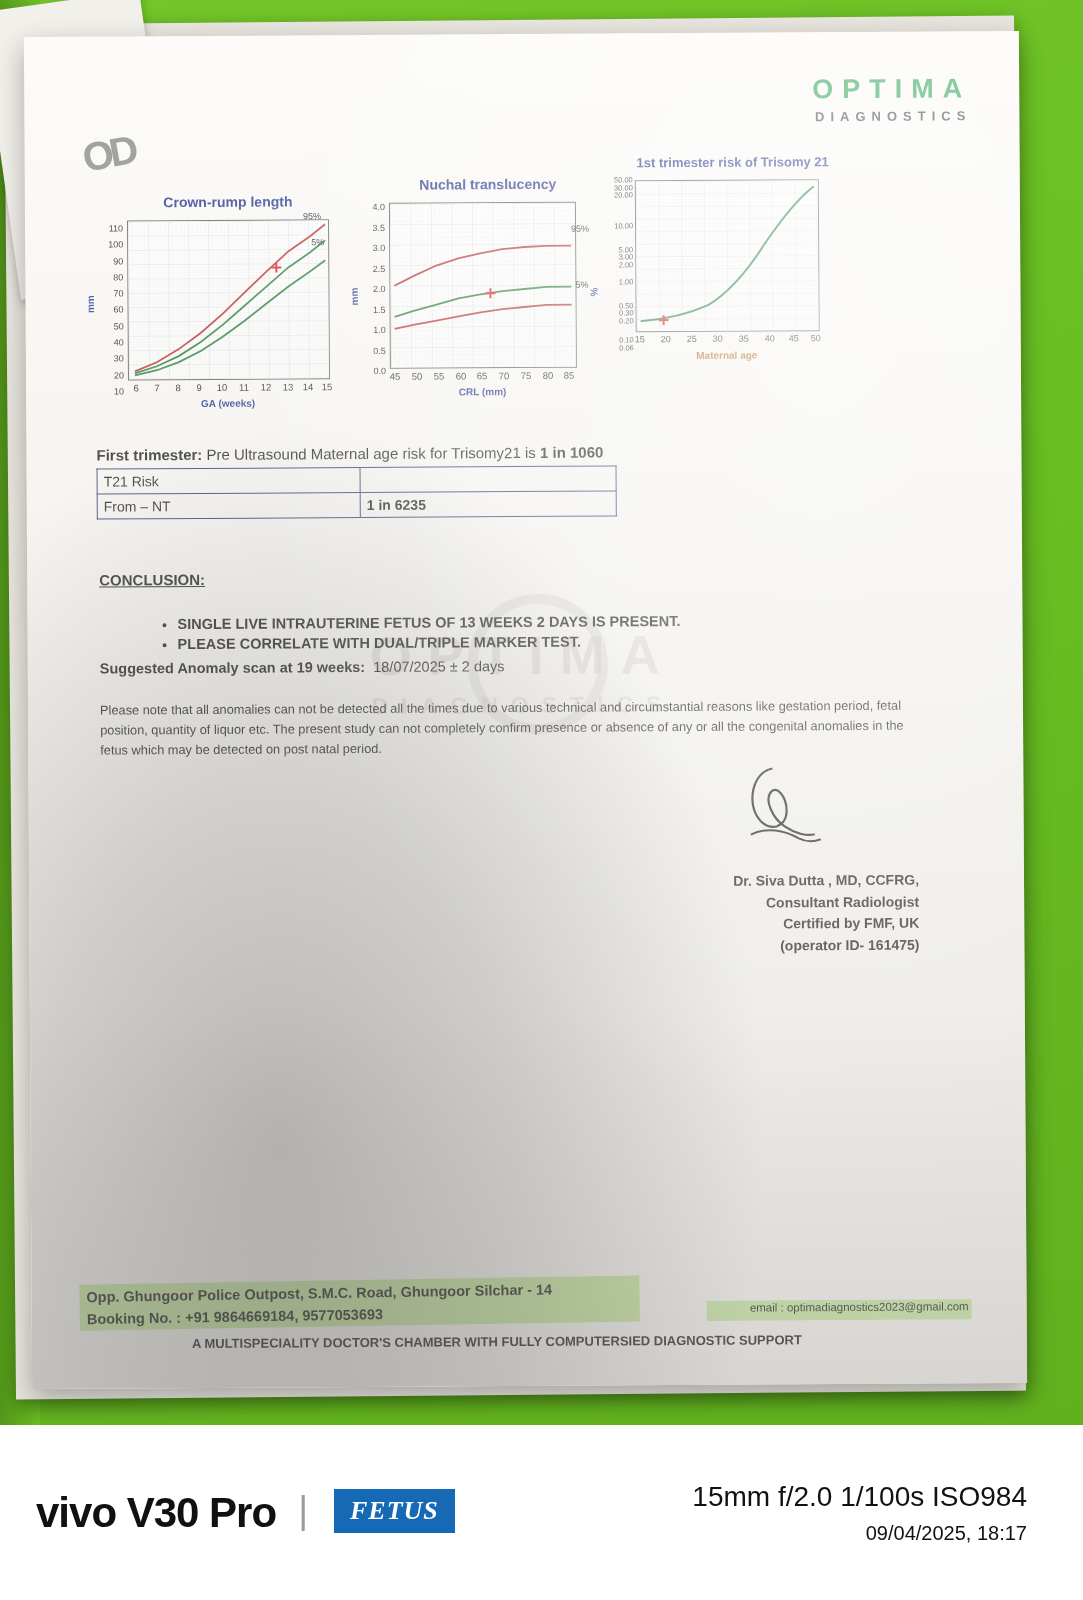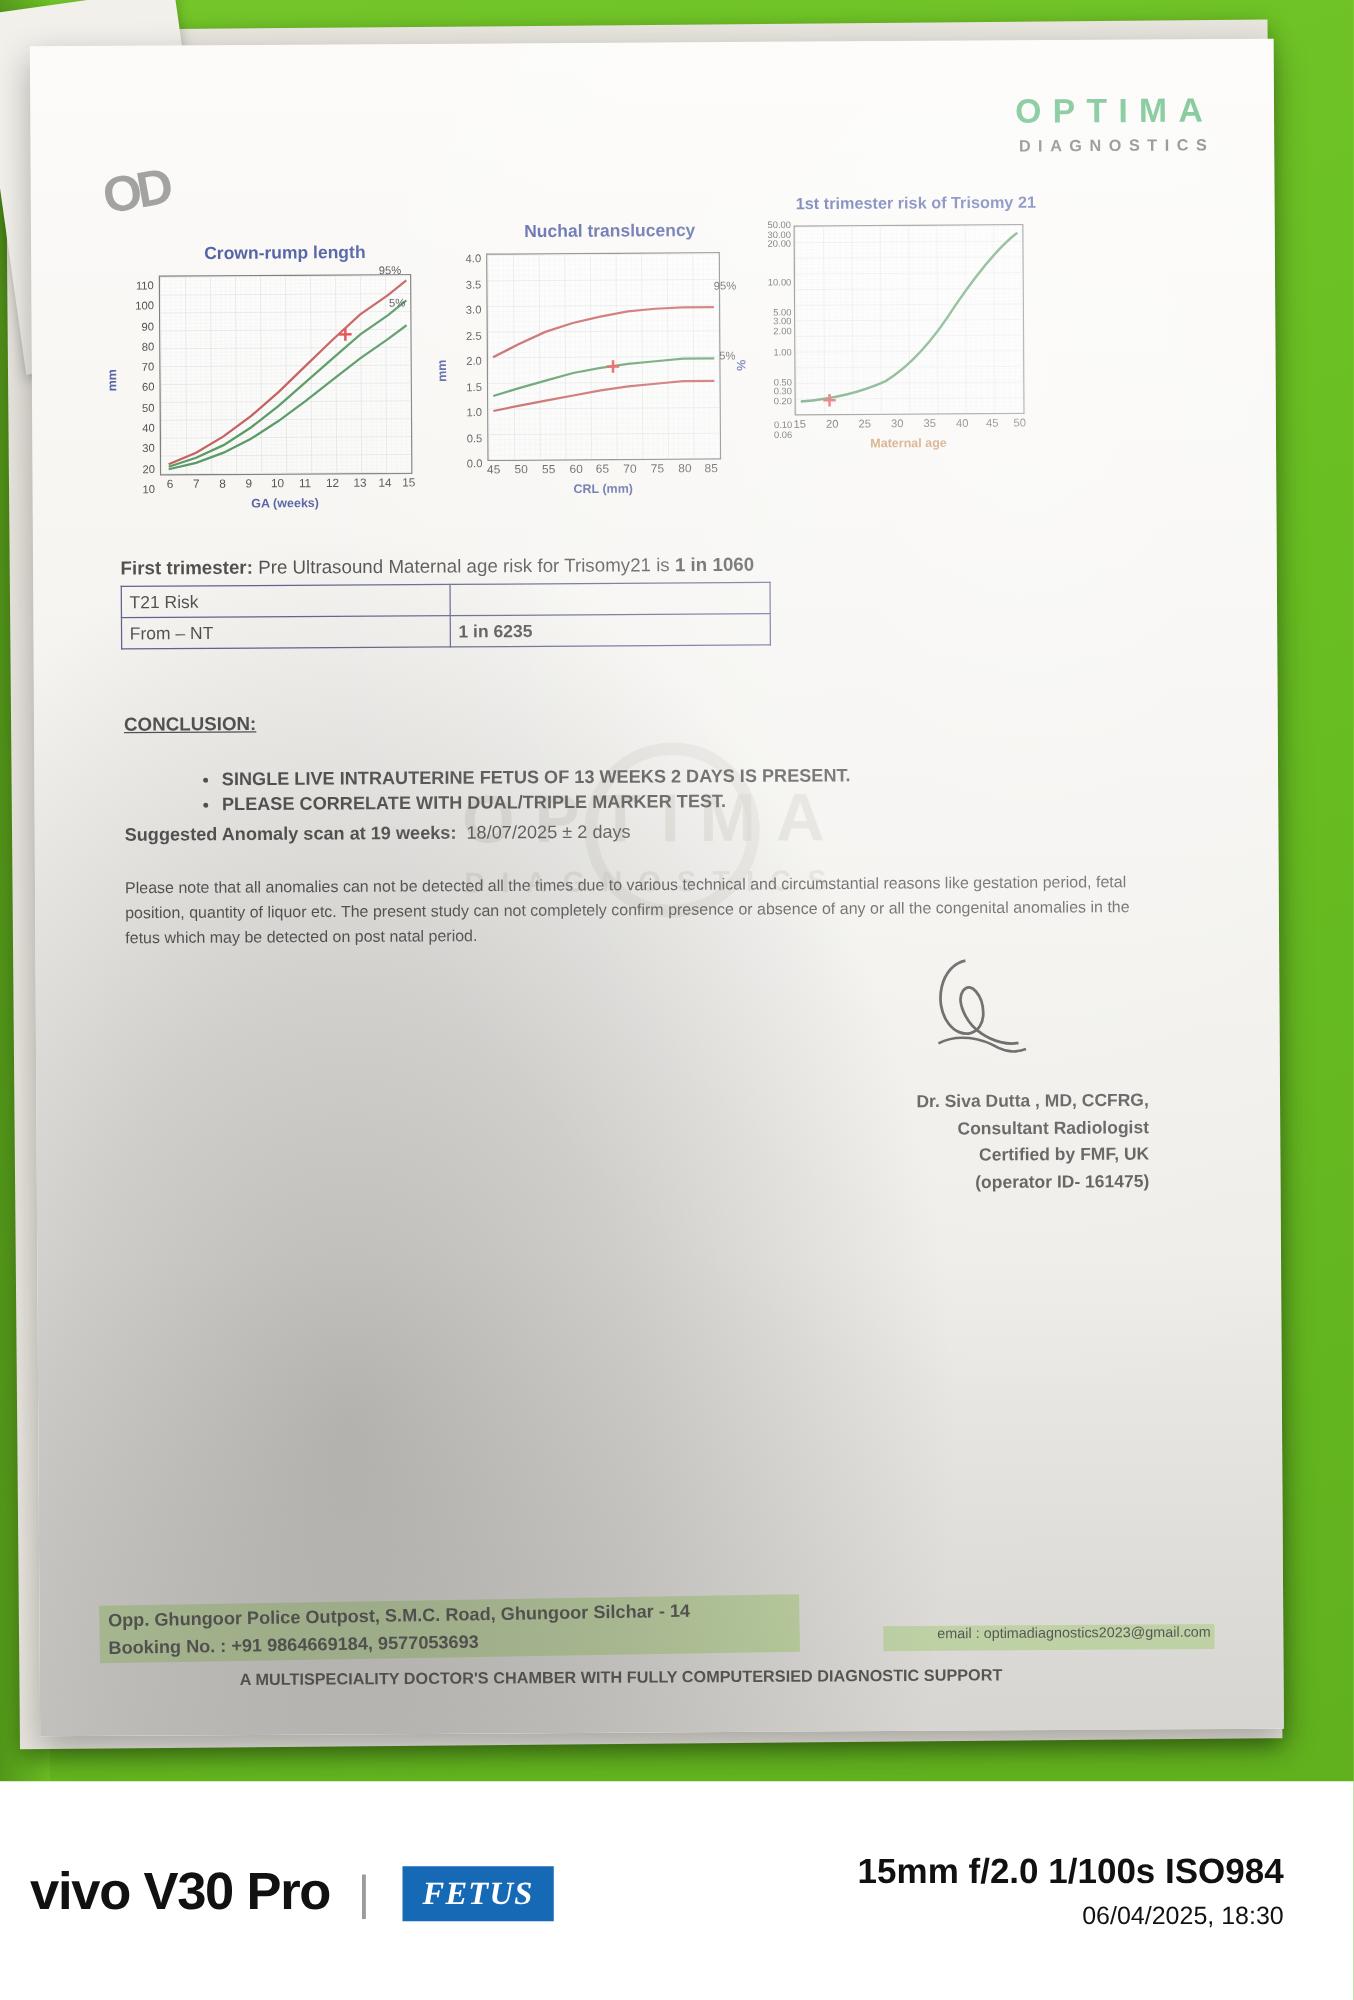--- a/index.html
+++ b/index.html
@@ -138,32 +138,32 @@
   }
   .footer-tag{
     position:absolute;left:160px;top:1300px;font-size:13px;font-weight:bold;color:#111;
   }
   
   .cambar{
     position:absolute;left:0;bottom:0;width:1083px;height:175px;background:#fff;
     display:flex;align-items:center;
   }
   .cam-left{
-    display:flex;align-items:flex-end;margin-left:24px;
+    display:flex;align-items:flex-start;margin-left:36px;
   }
   .cam-brand{font-size:42px;font-weight:bold;color:#111;letter-spacing:-1px;}
   .cam-div{font-size:38px;color:#9b9b9b;margin:0 26px 0 22px;font-weight:300;}
   .zeiss{
     background:#1669b5;color:#fff;font-size:26px;font-weight:bold;font-style:italic;
     padding:7px 16px;letter-spacing:1px;font-family:"Liberation Serif",serif;
   }
   .cam-right{
     margin-left:auto;margin-right:56px;text-align:right;
   }
-  .cam-specs{font-size:28px;color:#111;font-weight:bold;}
+  .cam-specs{font-size:28px;color:#111;font-weight:normal;}
   .cam-date{font-size:20px;color:#111;margin-top:9px;}
 </style>
 </head>
 <body>
 
 <div class="backdrop"></div>
 <div class="undersheet"></div>
 <div class="undersheet2"></div>
 
 <div class="page">
@@ -404,15 +404,15 @@
 </div>
 
 <div class="cambar">
   <div class="cam-left">
     <span class="cam-brand">vivo V30 Pro</span>
     <span class="cam-div">|</span>
     <span class="zeiss">FETUS</span>
   </div>
   <div class="cam-right">
     <div class="cam-specs">15mm  f/2.0  1/100s  ISO984</div>
-    <div class="cam-date">06/04/2025, 18:30</div>
+    <div class="cam-date">09/04/2025, 18:17</div>
   </div>
 </div>
 
 </body></html>

